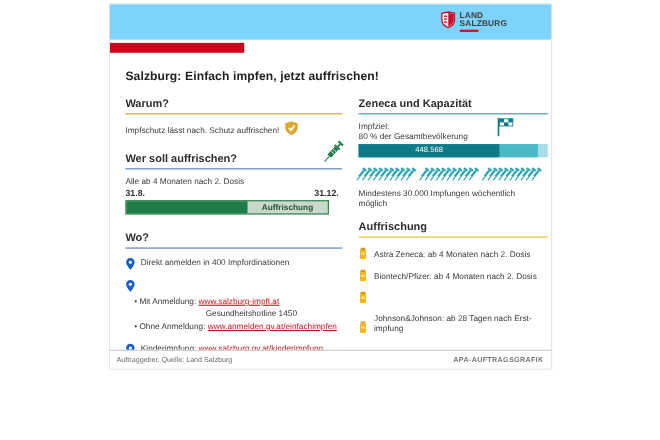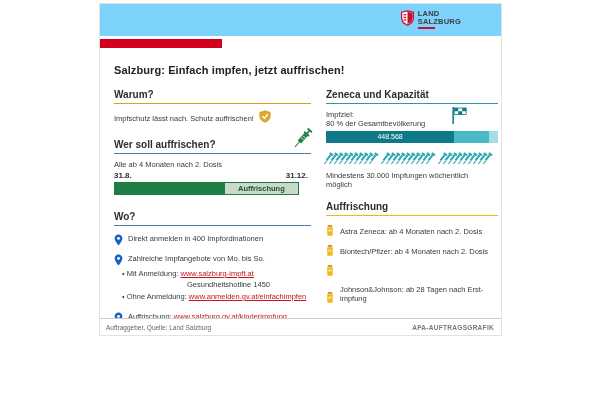--- a/index.html
+++ b/index.html
@@ -138,36 +138,35 @@
                 <circle cx="10" cy="9.5" r="3.2" fill="#ffffff"></circle>
               </svg>
               <span class="body-t">Direkt anmelden in 400 Impfordinationen</span>
             </div>
 
             <div class="wo-item">
               <svg class="pin" width="9" height="12" viewBox="0 0 20 26">
                 <path d="M10 1 C5 1 1.5 4.8 1.5 9.6 C1.5 15.5 10 25 10 25 C10 25 18.5 15.5 18.5 9.6 C18.5 4.8 15 1 10 1 Z" fill="#1460c8"></path>
                 <circle cx="10" cy="9.5" r="3.2" fill="#ffffff"></circle>
               </svg>
-              <span class="body-t">Zahlreiche Impfangebote von Mo. bis So.</span>
             </div>
             <div class="wo-sub body-t">
               <span>• Mit Anmeldung: </span><a class="lnk">www.salzburg-impft.at</a>
             </div>
             <div class="wo-note body-t">Gesundheitshotline 1450</div>
             <div class="wo-sub body-t">
               <span>• Ohne Anmeldung: </span><a class="lnk">www.anmelden.gv.at/einfachimpfen</a>
             </div>
 
             <div class="wo-item" style="margin-top:11px;">
               <svg class="pin" width="9" height="12" viewBox="0 0 20 26">
                 <path d="M10 1 C5 1 1.5 4.8 1.5 9.6 C1.5 15.5 10 25 10 25 C10 25 18.5 15.5 18.5 9.6 C18.5 4.8 15 1 10 1 Z" fill="#1460c8"></path>
                 <circle cx="10" cy="9.5" r="3.2" fill="#ffffff"></circle>
               </svg>
-              <span class="body-t"><span>Auffrischung: </span><a class="lnk">www.salzburg.gv.at/kinderimpfung</a></span>
+              <span class="body-t"><span>Kinderimpfung: </span><a class="lnk">www.salzburg.gv.at/kinderimpfung</a></span>
             </div>
           </div>
 
         </div>
 
         <div class="col-right">
 
           <div class="sec-ziele">
             <div class="sec-head u-teal">Zeneca und Kapazität</div>
             <div class="pop-lines">

